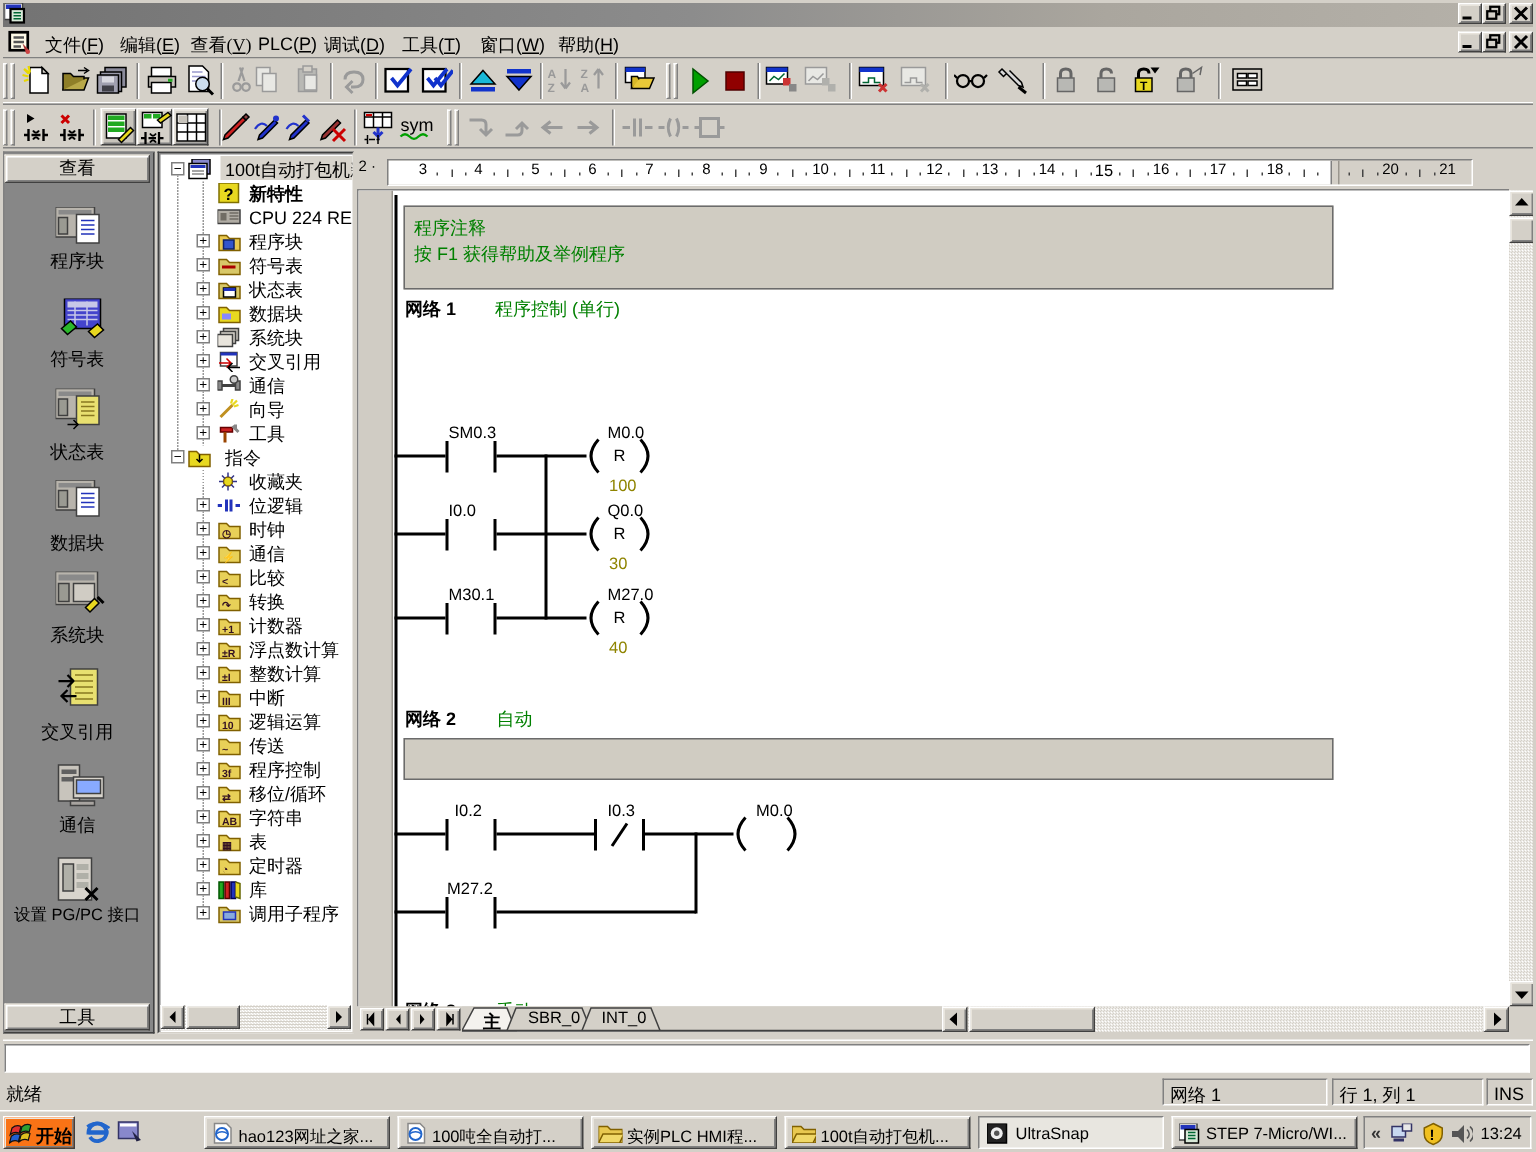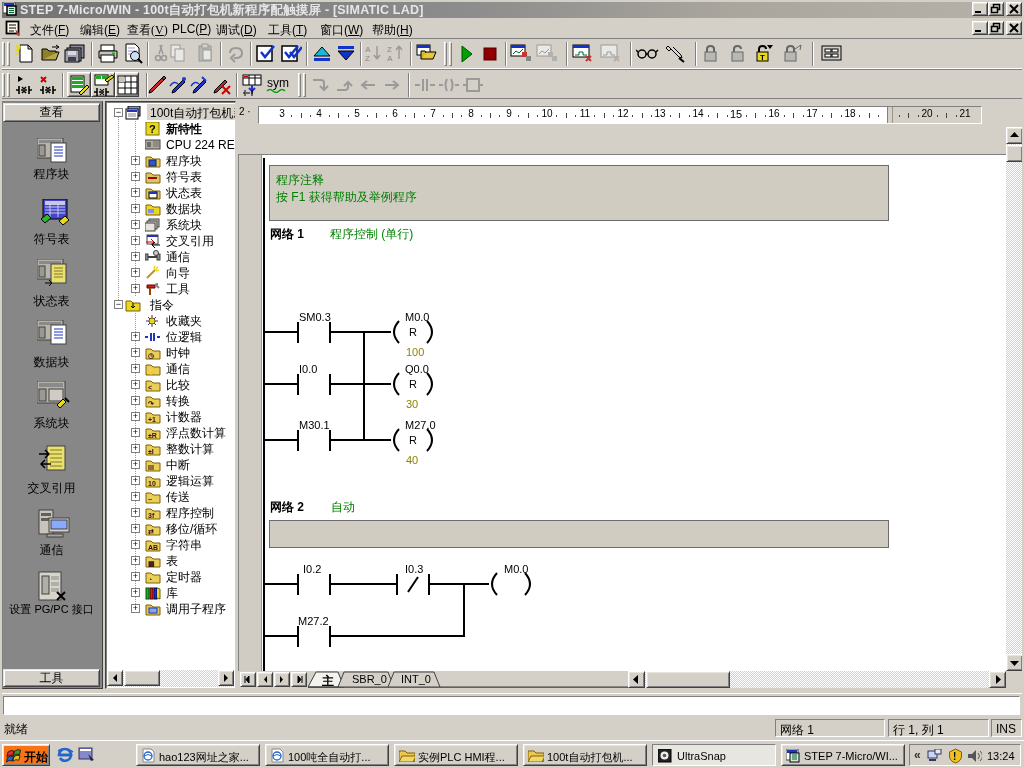--- a/index.html
+++ b/index.html
@@ -29,21 +29,20 @@
  <div class="abs" style="left:3px;top:2px;width:14px;height:14px;">
   <svg width="14" height="14">
         <rect x="0" y="0" width="12" height="11" fill="#fff" stroke="#404040" stroke-width="1"></rect>
         <rect x="1" y="1" width="10" height="3" fill="#2233bb"></rect>
         <rect x="4" y="4" width="9" height="9" fill="#d8e8d8" stroke="#000" stroke-width="1.5"></rect>
         <rect x="6" y="6" width="5" height="1" fill="#063"></rect>
         <rect x="6" y="8" width="5" height="1" fill="#063"></rect>
         <rect x="6" y="10" width="5" height="1" fill="#063"></rect>
       </svg>
  </div>
- <div class="abs" style="left:20px;top:2px;color:#e6e6e6;font-weight:bold;font-size:12.5px;letter-spacing:0.2px;">STEP 7-Micro/WIN - 100t自动打包机新程序配触摸屏 - [SIMATIC LAD]</div>
  <div class="abs raised" style="left:972px;top:2px;width:16px;height:14px;background:#d4d0c8;">
       <svg width="14" height="12">
         <rect x="2" y="8" width="6" height="2" fill="#000"></rect>
       </svg>
     </div>
  <div class="abs raised" style="left:988px;top:2px;width:16px;height:14px;background:#d4d0c8;">
       <svg width="14" height="12">
         <rect x="4.5" y="1.5" width="6" height="5" fill="none" stroke="#000" stroke-width="1.5"></rect>
         <rect x="2.5" y="4.5" width="6" height="5" fill="#d4d0c8" stroke="#000" stroke-width="1.5"></rect>
       </svg>
@@ -886,21 +885,21 @@
  <div class="abs" style="left:600px;top:8px;width:1px;height:2px;background:#444;"></div>
  <div class="abs" style="left:610px;top:6px;width:1px;height:5px;background:#444;"></div>
  <div class="abs" style="left:619px;top:8px;width:1px;height:2px;background:#444;"></div>
  <div class="abs" style="left:640px;top:8px;width:1px;height:2px;background:#444;"></div>
  <div class="abs" style="left:649px;top:6px;width:1px;height:5px;background:#444;"></div>
  <div class="abs" style="left:659px;top:8px;width:1px;height:2px;background:#444;"></div>
  <div class="abs" style="left:678px;top:8px;width:1px;height:2px;background:#444;"></div>
  <div class="abs" style="left:687px;top:6px;width:1px;height:5px;background:#444;"></div>
  <div class="abs" style="left:697px;top:8px;width:1px;height:2px;background:#444;"></div>
 </div>
-<div class="abs" style="left:0px;top:25px;width:768px;height:545px;border-left:1px solid #808080;border-top:1px solid #808080;background:#fff;overflow:hidden;margin-top:28px;">
+<div class="abs" style="left:0px;top:25px;width:768px;height:545px;border-left:1px solid #808080;border-top:1px solid #808080;background:#fff;overflow:hidden;">
  <div class="abs" style="left:0;top:0;width:23px;height:545px;background:#d0ccc4;border-right:1px solid #9a968e;"></div>
  <div class="lad" style="left:24px;top:3px;width:2px;height:542px;"></div>
  <div class="cmtbox" style="left:30px;top:10px;height:56px;">
         <div class="grn" style="position:absolute;left:6px;top:6px;">程序注释<br>按 F1 获得帮助及举例程序</div>
       </div>
  <div class="abs" style="left:31px;top:71px;font-weight:bold;">网络 1</div>
  <div class="abs grn" style="left:91px;top:71px;">程序控制 (单行)</div>
  <div class="lad" style="left:24px;top:176px;width:34px;height:2px;"></div>
  <div class="lad" style="left:58px;top:167px;width:2px;height:21px;"></div>
  <div class="lad" style="left:90px;top:167px;width:2px;height:21px;"></div>

